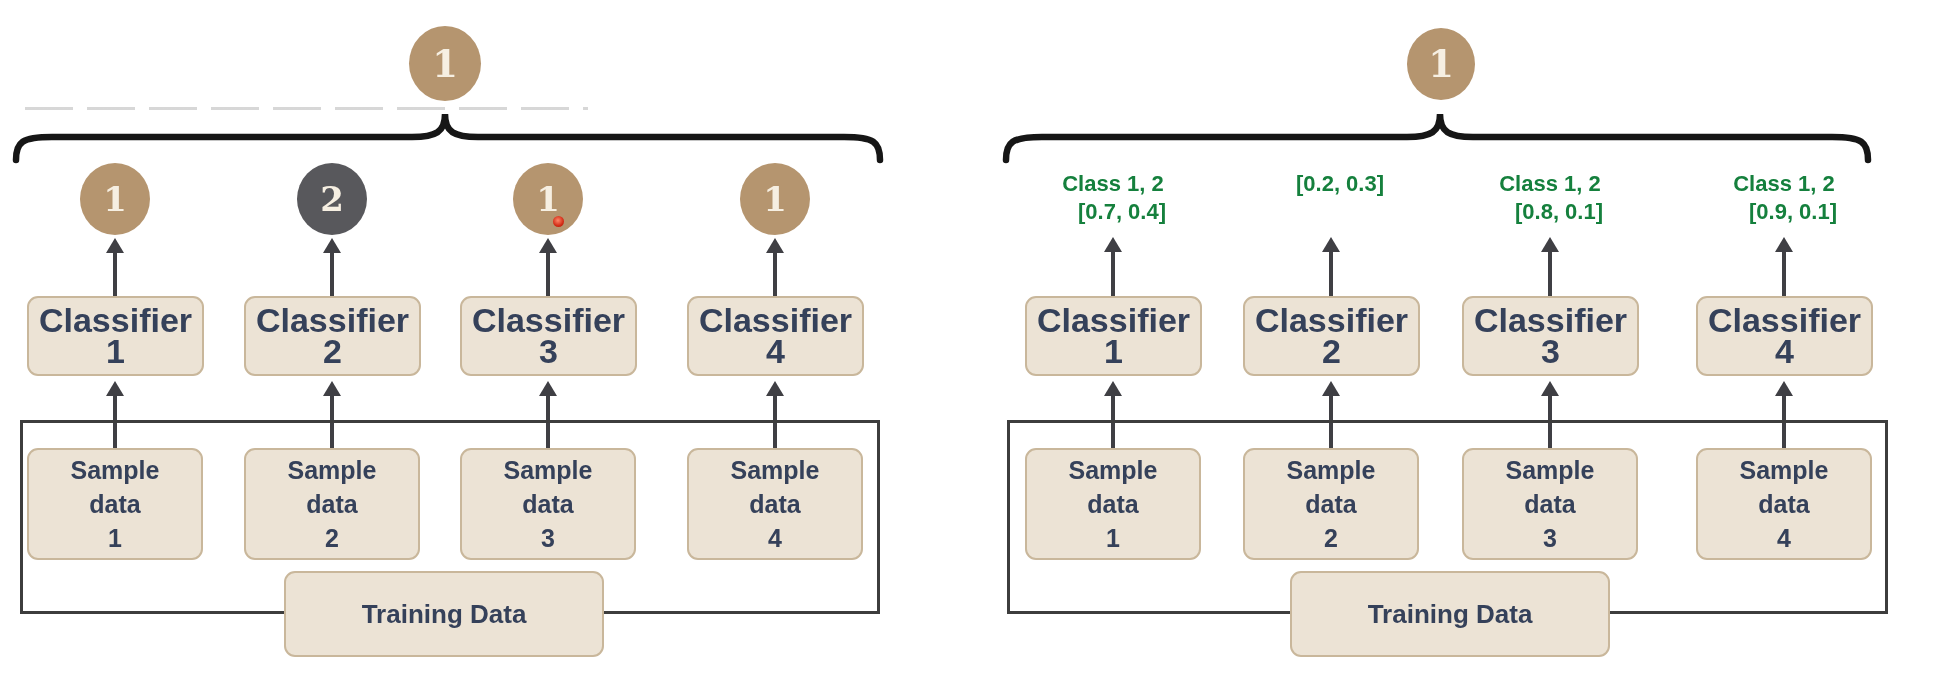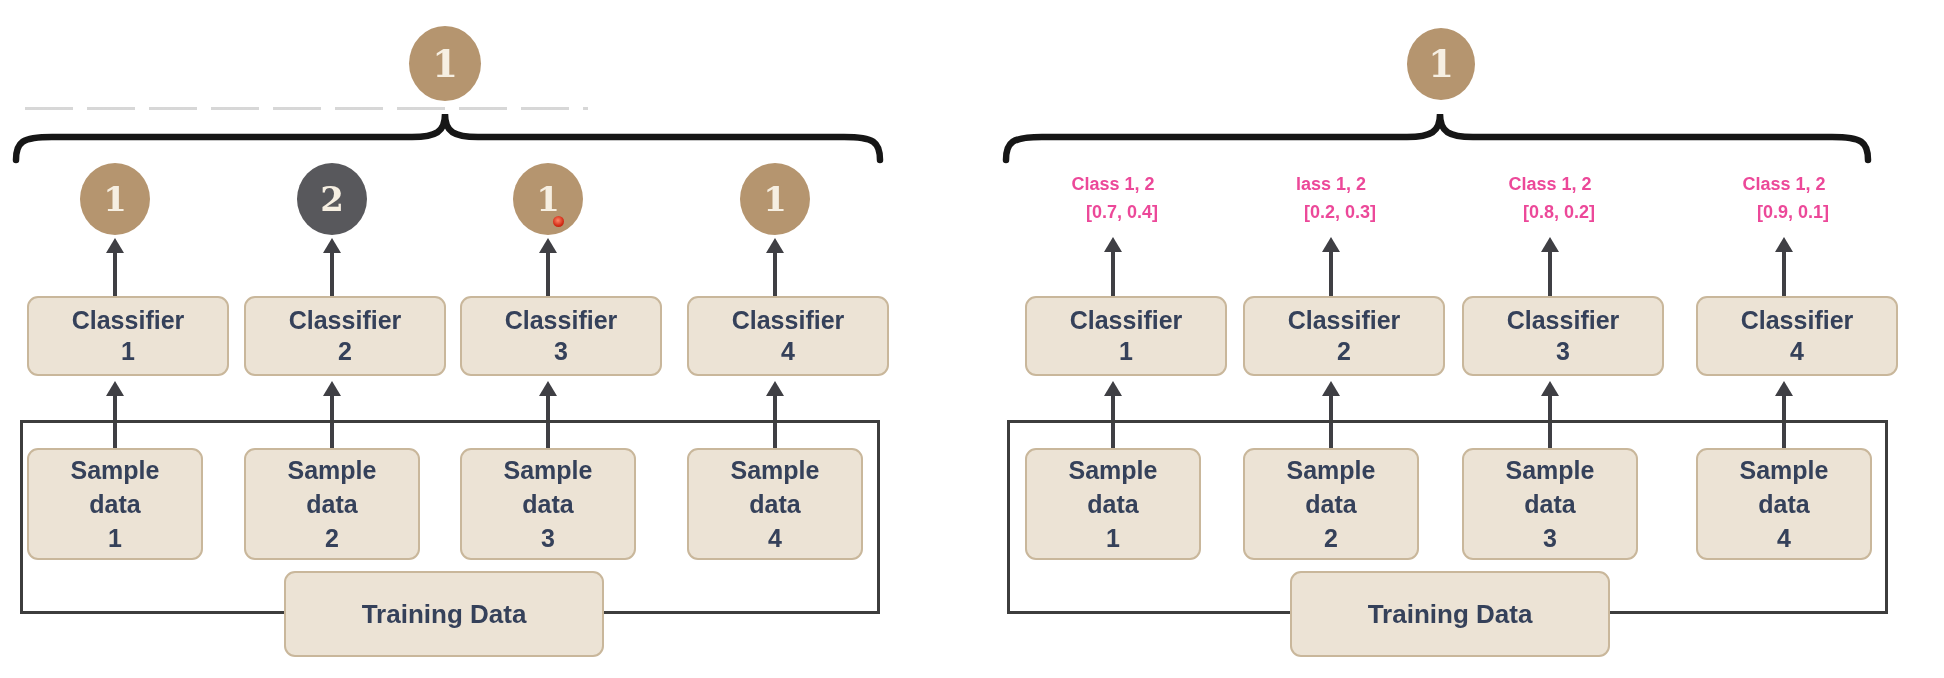--- a/index.html
+++ b/index.html
@@ -14,39 +14,39 @@
   }
   .circle.tan{background:#b5956f;}
   .circle.dark{background:#58585c;}
   .agg{width:72px;height:75px;top:26px;font-size:37px;}
   .vote{width:70px;height:72px;top:163px;font-size:34px;}
   .box{
     position:absolute;background:#ece3d5;border:2px solid #c9b79b;border-radius:11px;
     display:flex;flex-direction:column;align-items:center;justify-content:center;
     color:#35415a;font-weight:bold;text-align:center;box-sizing:border-box;
   }
-  .classifier{width:202px;height:80px;top:296px;font-size:25px;line-height:31px;}
+  .classifier{width:177px;height:80px;top:296px;font-size:34px;line-height:31px;}
   .sample{width:176px;height:112px;top:448px;font-size:25px;line-height:34px;}
   .training{width:320px;height:86px;top:571px;font-size:26px;z-index:2;text-align:center;}
   .rect{position:absolute;top:420px;height:194px;border:3px solid #3d3d3d;box-sizing:border-box;}
   .shaft{position:absolute;width:4px;background:#3f3f44;}
   .head{
     position:absolute;width:0;height:0;
     border-left:9px solid transparent;border-right:9px solid transparent;
     border-bottom:15px solid #3f3f44;
   }
   .a1L-shaft{top:252px;height:44px;}
   .a1L-head{top:238px;}
   .a1R-shaft{top:251px;height:45px;}
   .a1R-head{top:237px;}
   .a2-shaft{top:395px;height:53px;}
   .a2-head{top:381px;}
   .pred{
     position:absolute;top:170px;width:200px;text-align:center;
-    color:#ec4899;font-weight:bold;font-size:18px;line-height:28px;
+    color:#15803d;font-weight:bold;font-size:22px;line-height:28px;
   }
   .pred .l2{padding-left:18px;}
   .brace{position:absolute;}
   .red-dot{
     position:absolute;left:553px;top:216px;width:11px;height:11px;border-radius:50%;
     background:radial-gradient(circle at 45% 40%, #ff8668 0%, #d22b16 60%, #a81405 100%);
     z-index:3;
   }
   .artifact{
     position:absolute;left:25px;top:107px;width:563px;height:3px;
@@ -155,26 +155,25 @@
 
     <svg class="brace" style="left:1002px;top:104px;" width="870" height="64" viewBox="0 0 870 64">
       <path d="M 4 56 C 4 38, 10 33, 40 33 L 405 33 C 429 33, 438 28, 438 10 C 438 28, 447 33, 471 33 L 830 33 C 860 33, 866 38, 866 56" fill="none" stroke="#161616" stroke-width="6.5" stroke-linecap="round"></path>
     </svg>
 
     <div class="pred" style="left:1013px;">
         <div>Class 1, 2</div>
         <div class="l2">[0.7, 0.4]</div>
       </div>
     <div class="pred" style="left:1231px;">
-        <div>lass 1, 2</div>
         <div class="l2">[0.2, 0.3]</div>
       </div>
     <div class="pred" style="left:1450px;">
         <div>Class 1, 2</div>
-        <div class="l2">[0.8, 0.2]</div>
+        <div class="l2">[0.8, 0.1]</div>
       </div>
     <div class="pred" style="left:1684px;">
         <div>Class 1, 2</div>
         <div class="l2">[0.9, 0.1]</div>
       </div>
 
     <div class="head a1R-head" style="left:1104px;"></div>
       <div class="shaft a1R-shaft" style="left:1111px;"></div>
     <div class="head a1R-head" style="left:1322px;"></div>
       <div class="shaft a1R-shaft" style="left:1329px;"></div>

